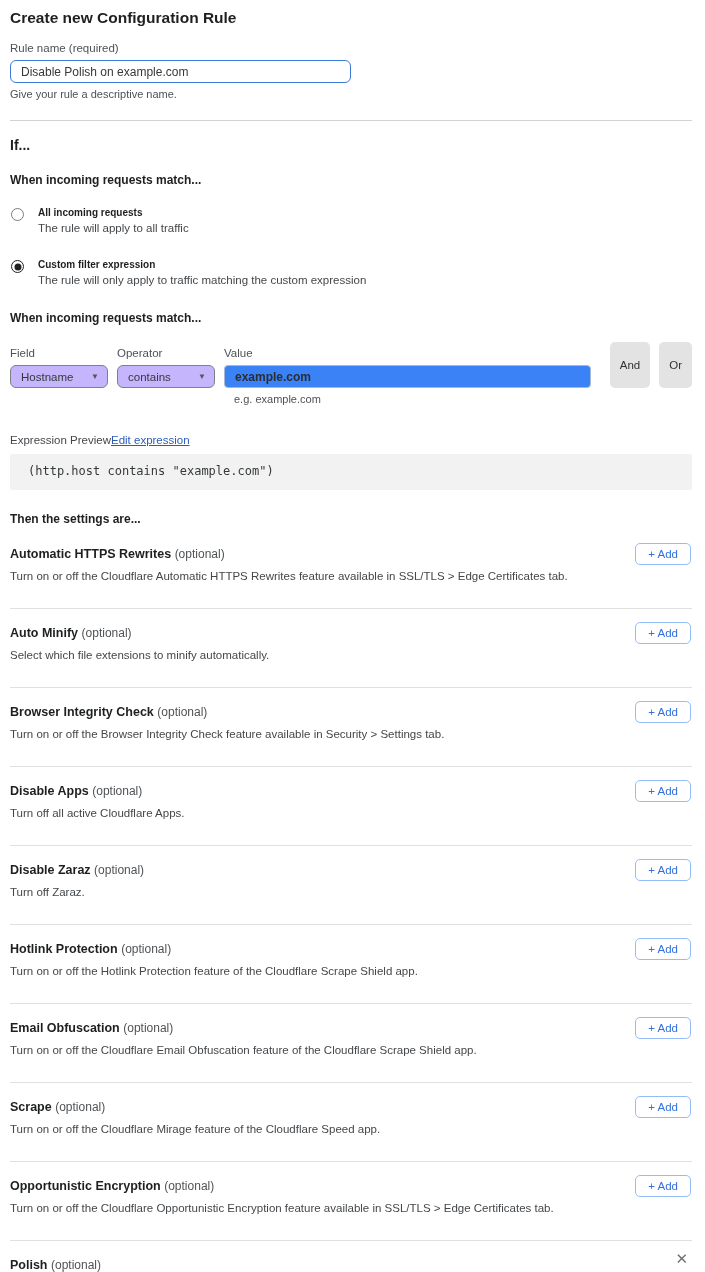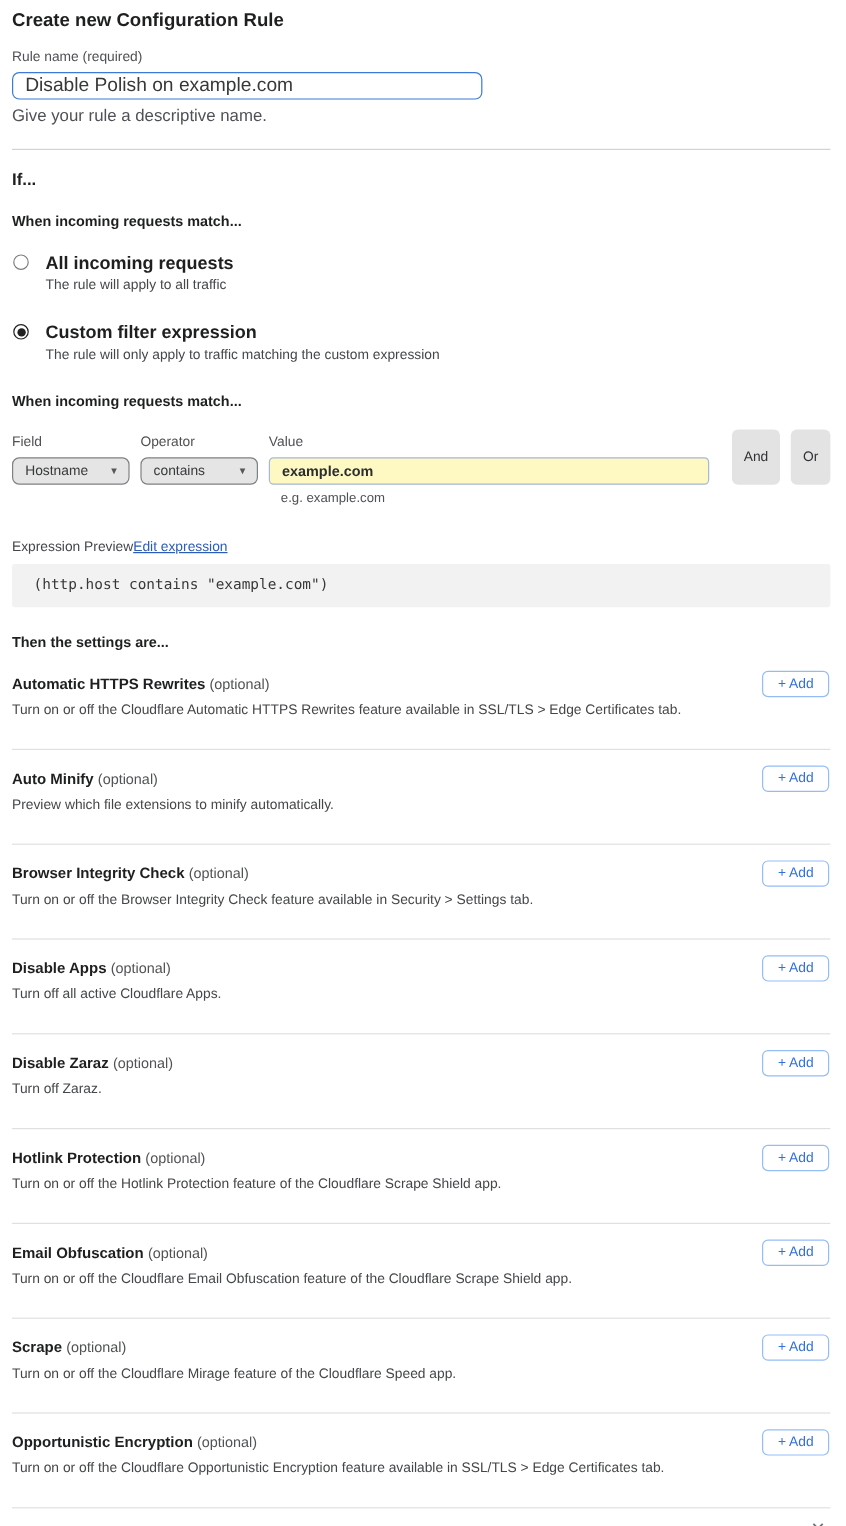--- a/index.html
+++ b/index.html
@@ -10,32 +10,32 @@
     color: #36393a;
     -webkit-font-smoothing: antialiased;
   }
   .page { padding: 9px 13px 12px 10px; }
 
   .page-title { font-size: 15.5px; font-weight: bold; color: #1d1f20; margin-bottom: 15px; }
 
   .field-label { font-size: 11.5px; color: #4e5155; margin-bottom: 6px; display: block; }
   .text-input {
     display: block;
-    width: 392px;
+    width: 341px;
     height: 23px;
     border: 1px solid #3b7bd8;
     border-radius: 6px;
     padding: 0 10px;
-    font-size: 16px;
+    font-size: 12px;
     font-family: "Liberation Sans", sans-serif;
     color: #36393a;
     outline: none;
     background: #ffffff;
   }
-  .helper { font-size: 14px; color: #4e5155; margin-top: 5px; }
+  .helper { font-size: 11px; color: #4e5155; margin-top: 5px; }
 
   .divider { border: none; border-top: 1px solid #d2d2d2; margin: 20px 0 0 0; }
 
   .if-heading { font-size: 14px; font-weight: bold; color: #1d1f20; margin-top: 16px; }
   .match-label { font-size: 12px; font-weight: bold; color: #1d1f20; margin-top: 20px; }
 
   .radio-group { margin-top: 20px; }
   .radio-row { display: flex; align-items: flex-start; margin-bottom: 25px; cursor: pointer; }
   .radio-circle {
     flex: 0 0 auto;
@@ -49,48 +49,48 @@
   .radio-circle.checked { border-color: #1f2123; }
   .radio-circle.checked::after {
     content: "";
     position: absolute;
     top: 50%; left: 50%;
     width: 7px; height: 7px;
     transform: translate(-50%, -50%);
     background: #1f2123;
     border-radius: 50%;
   }
-  .radio-title { font-size: 15px; font-weight: bold; color: #1d1f20; }
+  .radio-title { font-size: 10px; font-weight: bold; color: #1d1f20; }
   .radio-desc { font-size: 11.5px; color: #44474a; margin-top: 4px; }
 
   .builder-row { display: flex; align-items: flex-end; margin-top: 17px; }
   .builder-col { display: flex; flex-direction: column; }
   .col-field { width: 98px; margin-right: 9px; }
   .col-operator { width: 98px; margin-right: 9px; }
   .col-value { flex: 1 1 auto; }
   .select-box {
     height: 23px;
     border: 1px solid #7e8184;
     border-radius: 6px;
-    background: #e5e5e5;
+    background: #c4b5fd;
     display: flex;
     align-items: center;
     justify-content: space-between;
     padding: 0 8px 0 10px;
     font-size: 11.5px;
     color: #36393a;
     cursor: pointer;
   }
   .select-caret { font-size: 8px; color: #55585b; line-height: 1; }
   .value-input {
     height: 23px;
     width: 100%;
     border: 1px solid #a4b9d6;
     border-radius: 4px;
-    background: #fef9c3;
+    background: #3b82f6;
     padding: 0 10px;
     font-size: 12px;
     font-weight: bold;
     color: #2b2e30;
     font-family: "Liberation Sans", sans-serif;
     outline: none;
   }
   .andor { display: flex; align-items: flex-end; margin-left: 10px; }
   .btn-gray {
     border: none;
@@ -220,21 +220,21 @@
   <div class="settings-list">
 
     <div class="setting">
       <div class="setting-title"><span>Automatic HTTPS Rewrites</span> <span class="setting-optional">(optional)</span></div>
       <div class="setting-desc">Turn on or off the Cloudflare Automatic HTTPS Rewrites feature available in SSL/TLS &gt; Edge Certificates tab.</div>
       <button class="btn-add">+ Add</button>
     </div>
 
     <div class="setting">
       <div class="setting-title"><span>Auto Minify</span> <span class="setting-optional">(optional)</span></div>
-      <div class="setting-desc">Preview which file extensions to minify automatically.</div>
+      <div class="setting-desc">Select which file extensions to minify automatically.</div>
       <button class="btn-add">+ Add</button>
     </div>
 
     <div class="setting">
       <div class="setting-title"><span>Browser Integrity Check</span> <span class="setting-optional">(optional)</span></div>
       <div class="setting-desc">Turn on or off the Browser Integrity Check feature available in Security &gt; Settings tab.</div>
       <button class="btn-add">+ Add</button>
     </div>
 
     <div class="setting">

